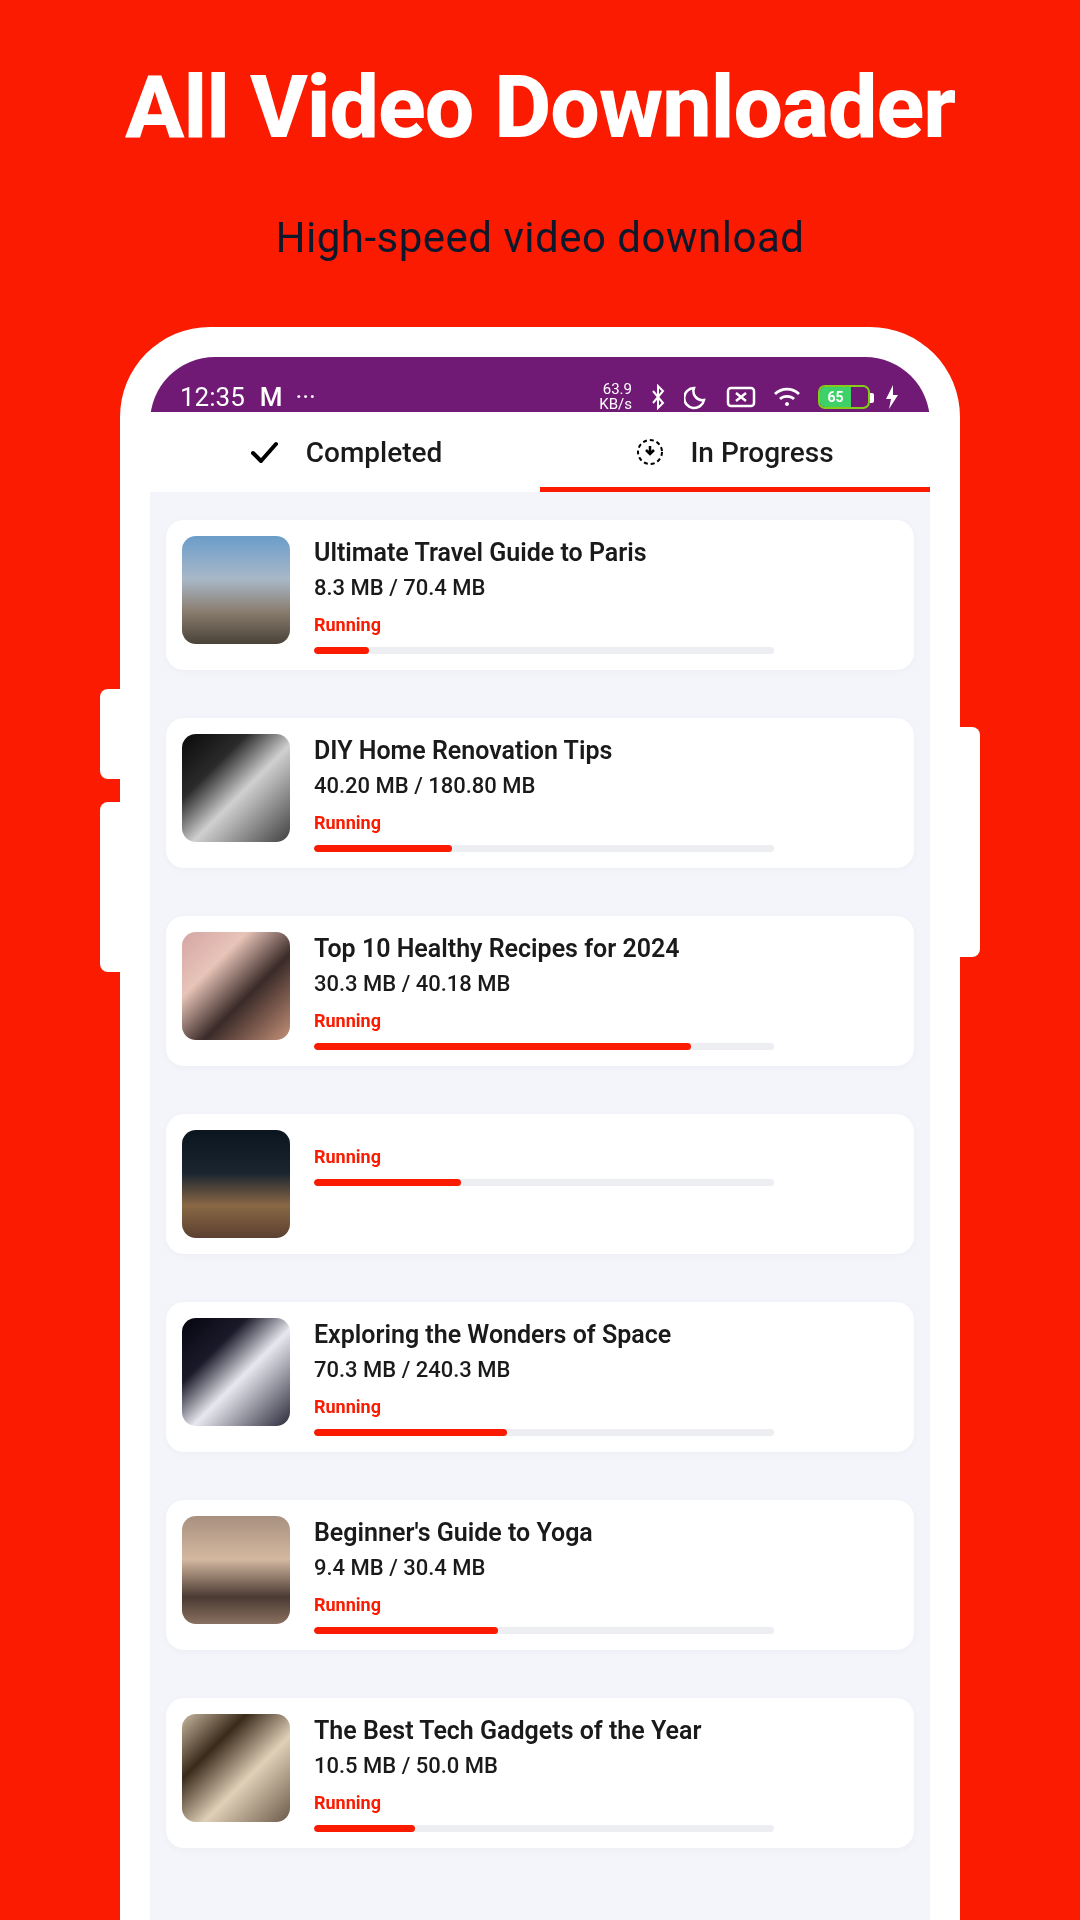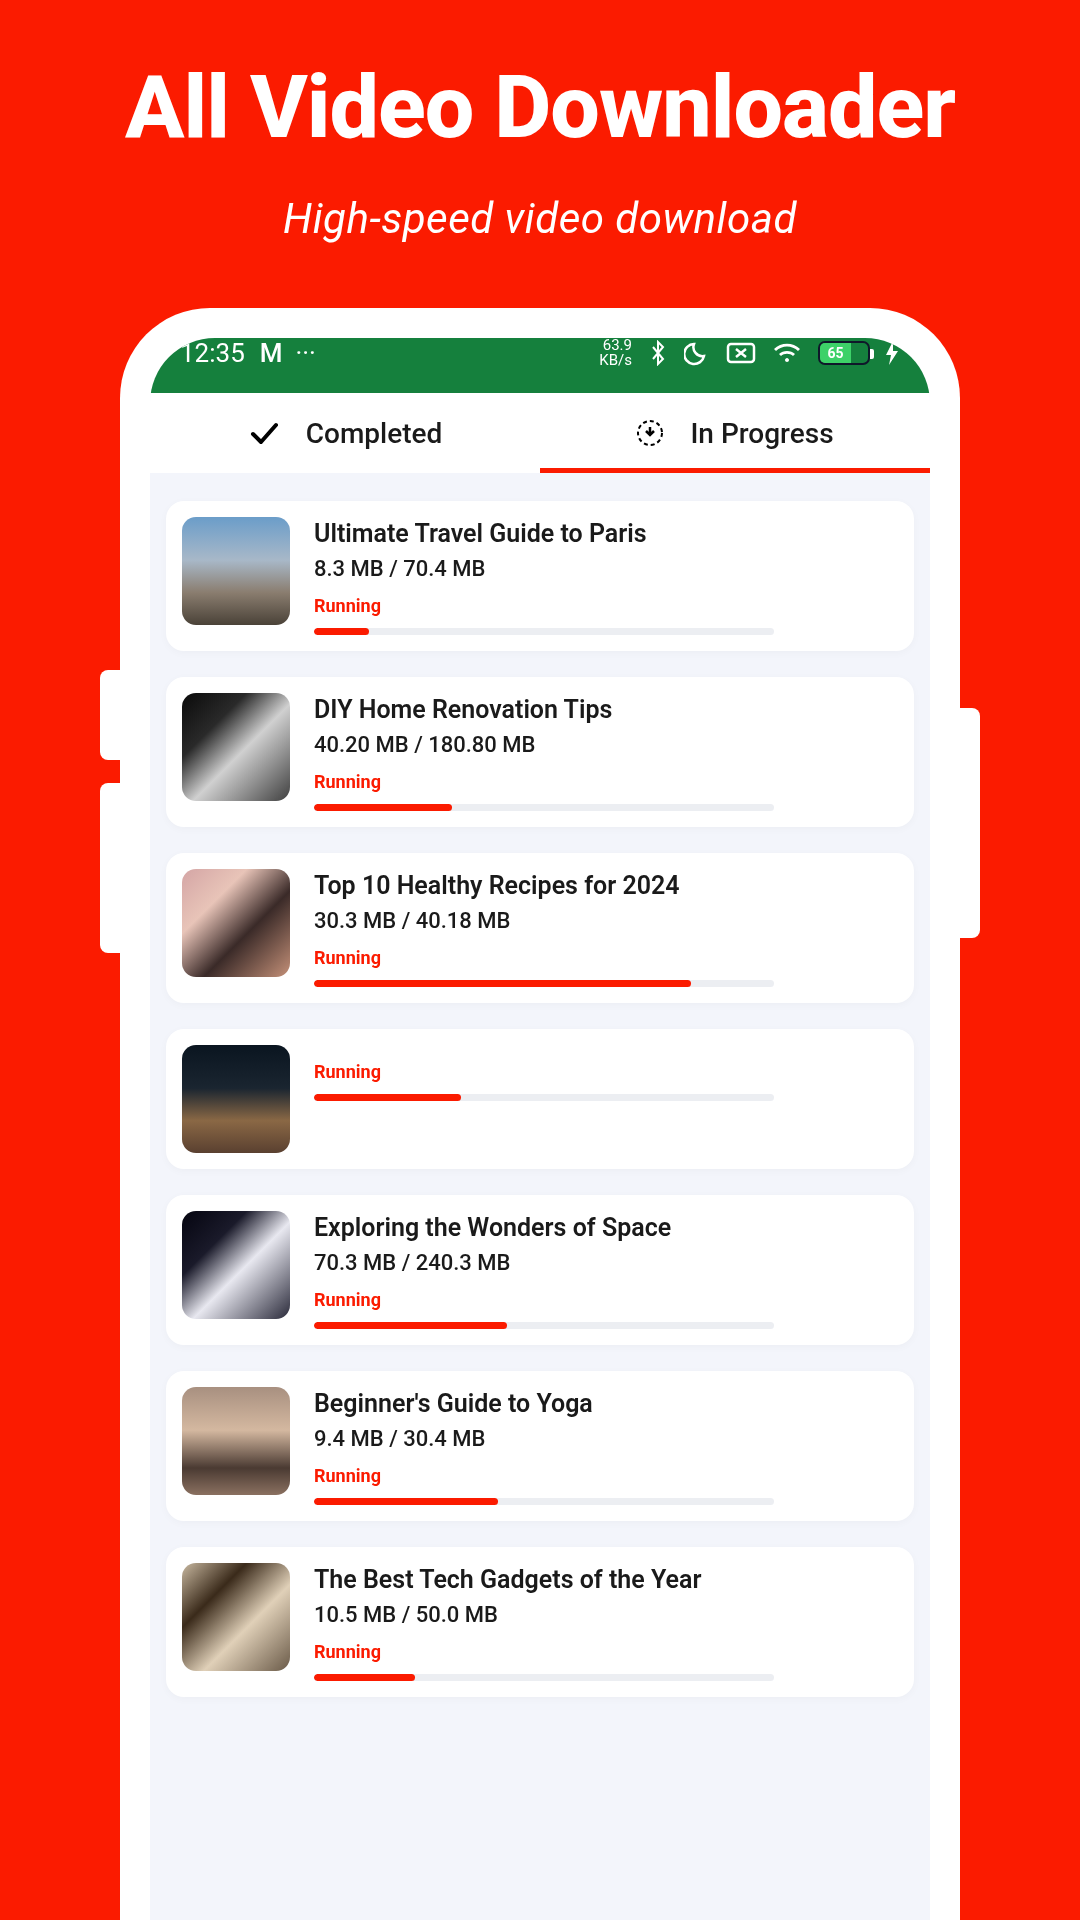--- a/index.html
+++ b/index.html
@@ -12,27 +12,26 @@
 }
 .page-title {
   color: #fff;
   font-size: 88px;
   font-weight: 800;
   text-align: center;
   margin-top: 55px;
   letter-spacing: -1px;
 }
 .page-subtitle {
-  color: #ffffff;
+  color: #0f172a;
   font-size: 42px;
   font-weight: 400;
   text-align: center;
-  margin-top: 36px;
+  margin-top: 55px;
   letter-spacing: 0.5px;
-  font-style: italic;
 }
 .phone-frame-wrap {
   position: relative;
   width: 840px;
   margin: 65px auto 0;
 }
 .phone-frame {
   width: 840px;
   height: 1660px;
   background: #fff;
@@ -50,23 +49,23 @@
 .side-btn.right1 { right: -20px; top: 400px; width: 20px; height: 230px; border-radius: 0 8px 8px 0;}
 .phone-screen {
   width: 100%;
   height: 100%;
   background: #f3f5fb;
   border-radius: 65px 65px 0 0;
   overflow: hidden;
 }
 .statusbar {
   height: 55px;
-  background: #15803d;
-  display: flex;
-  align-items: flex-start;
+  background: #701a75;
+  display: flex;
+  align-items: flex-end;
   justify-content: space-between;
   padding: 0 30px;
   color: #fff;
   gap: 16px;
 }
 .sb-left { display: flex; align-items: center; gap: 15px; font-size: 26px; font-weight: 400;}
 .sb-right { display: flex; align-items: center; gap: 16px; }
 .sb-right svg { display: block; }
 .sb-speed { font-size: 15px; line-height: 1; text-align: right; font-weight: 400;}
 .tabs {
@@ -96,21 +95,21 @@
 }
 .list {
   padding: 28px 16px 0;
 }
 .card {
   background: #fff;
   border-radius: 18px;
   padding: 16px;
   display: flex;
   gap: 24px;
-  margin-bottom: 26px;
+  margin-bottom: 48px;
   box-shadow: 0 2px 8px rgba(0,0,0,0.03);
 }
 .thumb {
   width: 108px;
   height: 108px;
   border-radius: 14px;
   flex-shrink: 0;
   background-size: cover;
   background-position: center;
 }
@@ -154,21 +153,21 @@
 }
 .progress-fill {
   height: 100%;
   background: #fb1b00;
   border-radius: 6px;
 }
 .m-icon{ font-weight:500; letter-spacing: -2px; }
 .battery {
   display: inline-flex;
   align-items: center;
-  border: 2px solid #0f172a;
+  border: 2px solid #84cc16;
   border-radius: 7px;
   height: 24px;
   width: 52px;
   position: relative;
 }
 .battery::after{
   content:'';
   position:absolute;
   right:-6px; top:6px;
   width:4px; height:10px;

